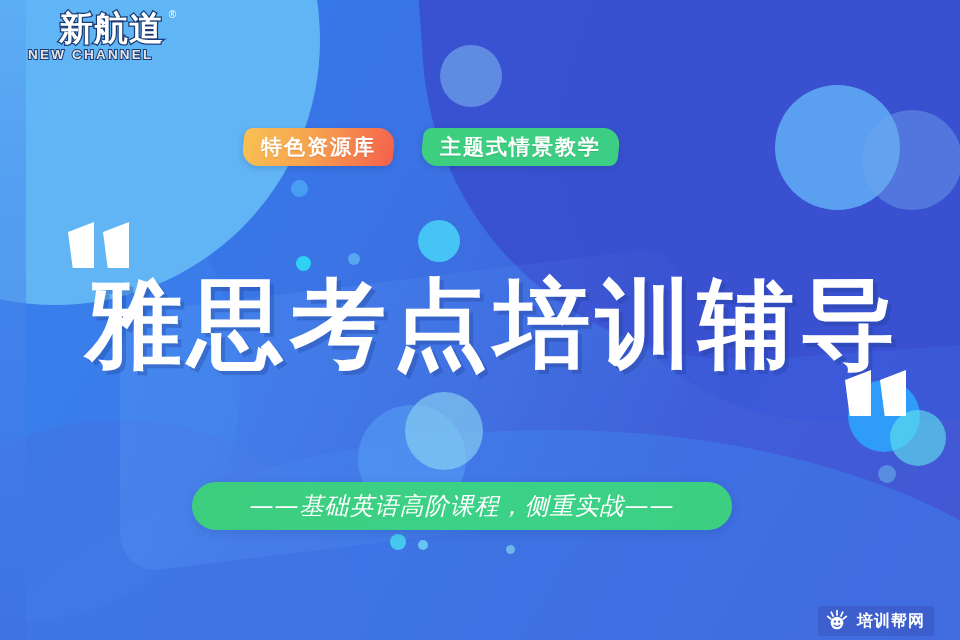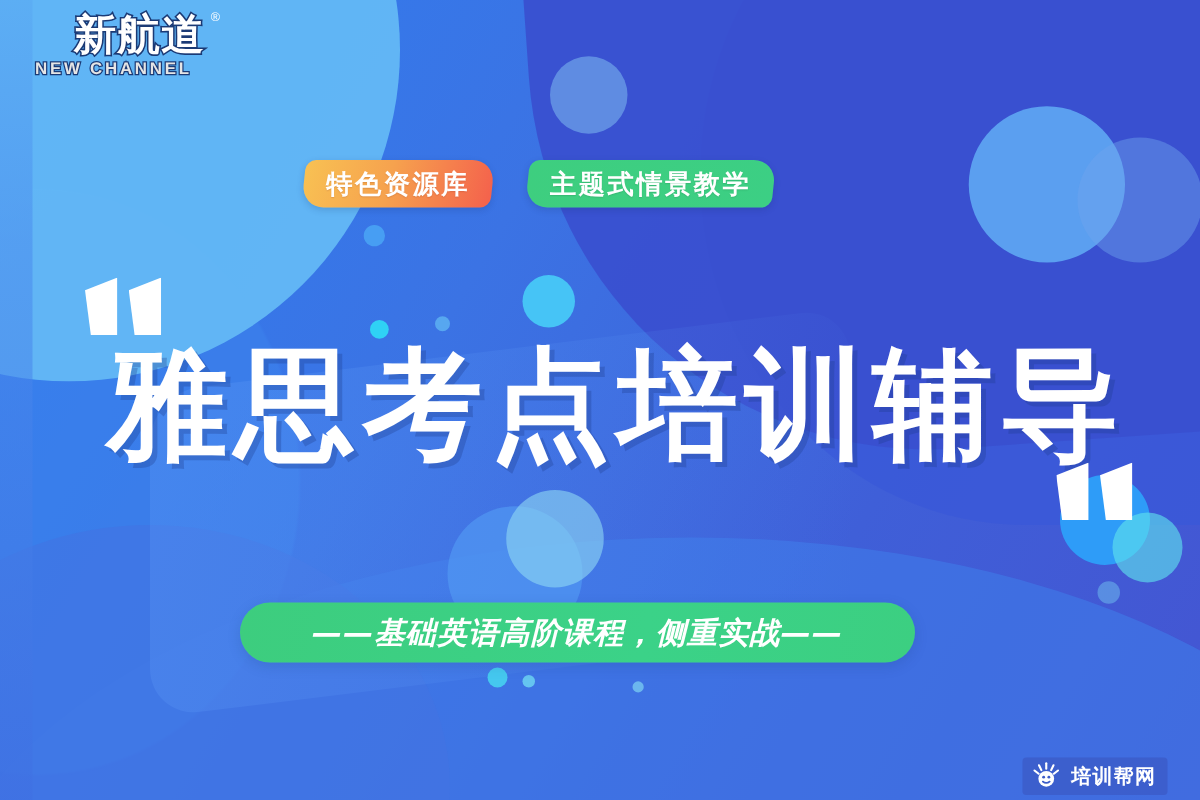--- a/index.html
+++ b/index.html
@@ -248,21 +248,21 @@
     border-radius: 26px;
     background: linear-gradient(100deg, #3dcd7e 0%, #3bd288 60%, #3ccf81 100%);
     display: flex;
     align-items: center;
     justify-content: center;
     box-shadow: 0 3px 10px rgba(20,60,120,.18);
   }
   .ribbon span {
     color: #ffffff;
     font-size: 24px;
-    font-weight: 700;
+    font-weight: 400;
     font-style: italic;
     letter-spacing: 1px;
     white-space: nowrap;
     font-family: "DejaVu Sans", "Liberation Sans", sans-serif;
   }
 
   
   .watermark {
     position: absolute;
     left: 818px;

